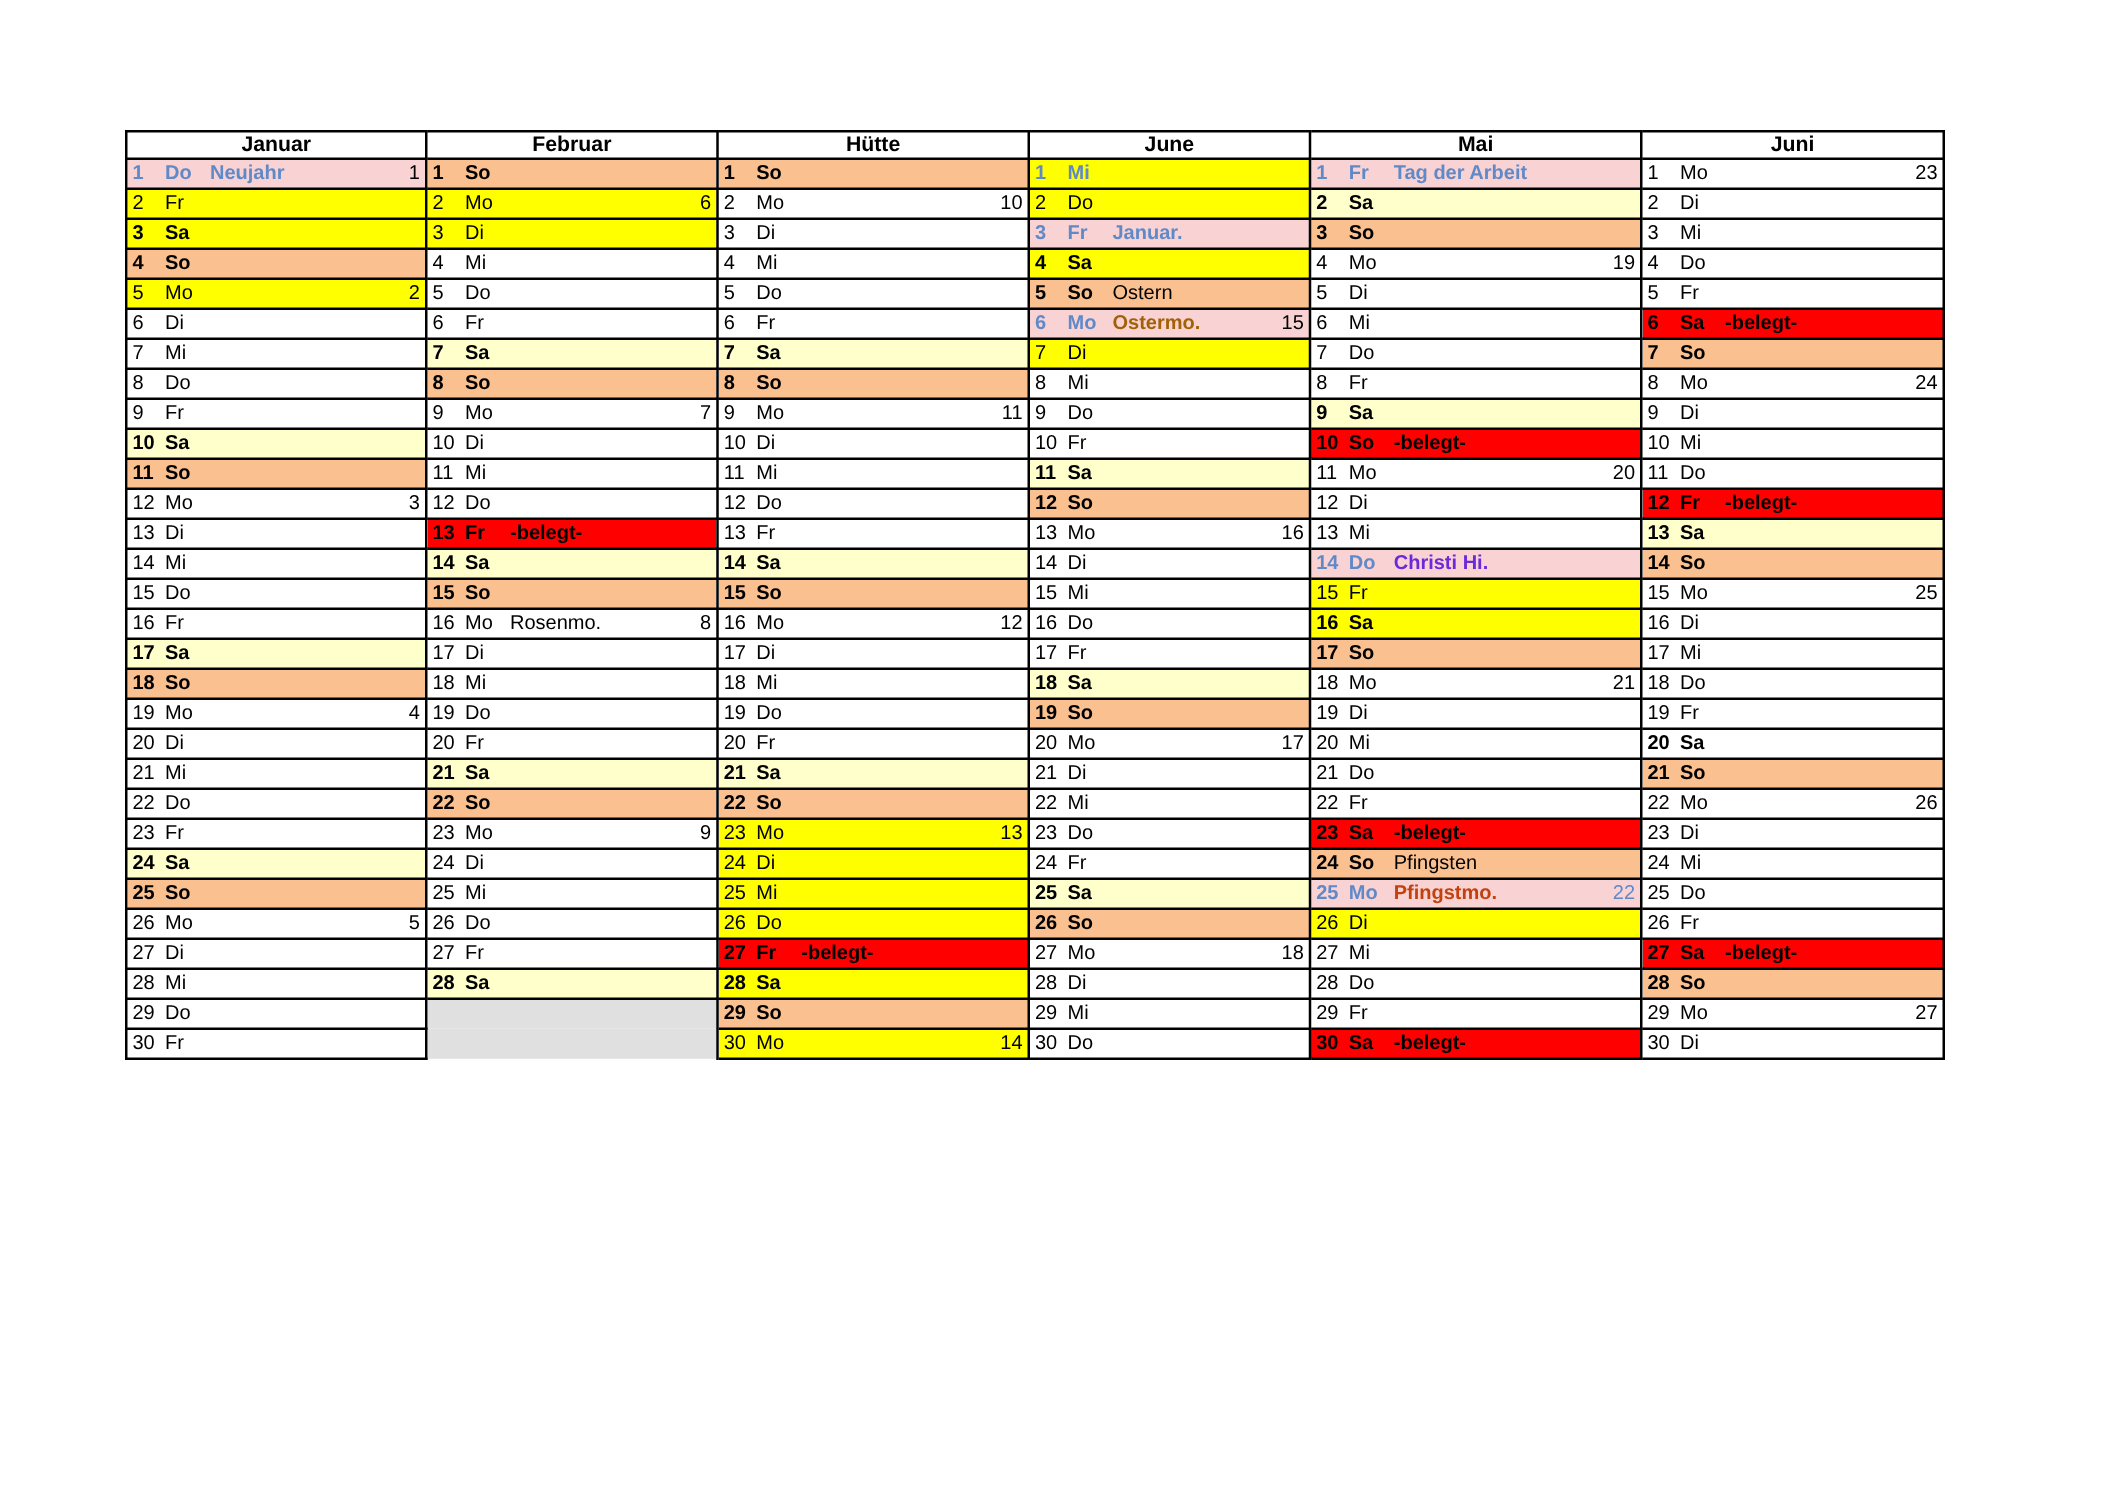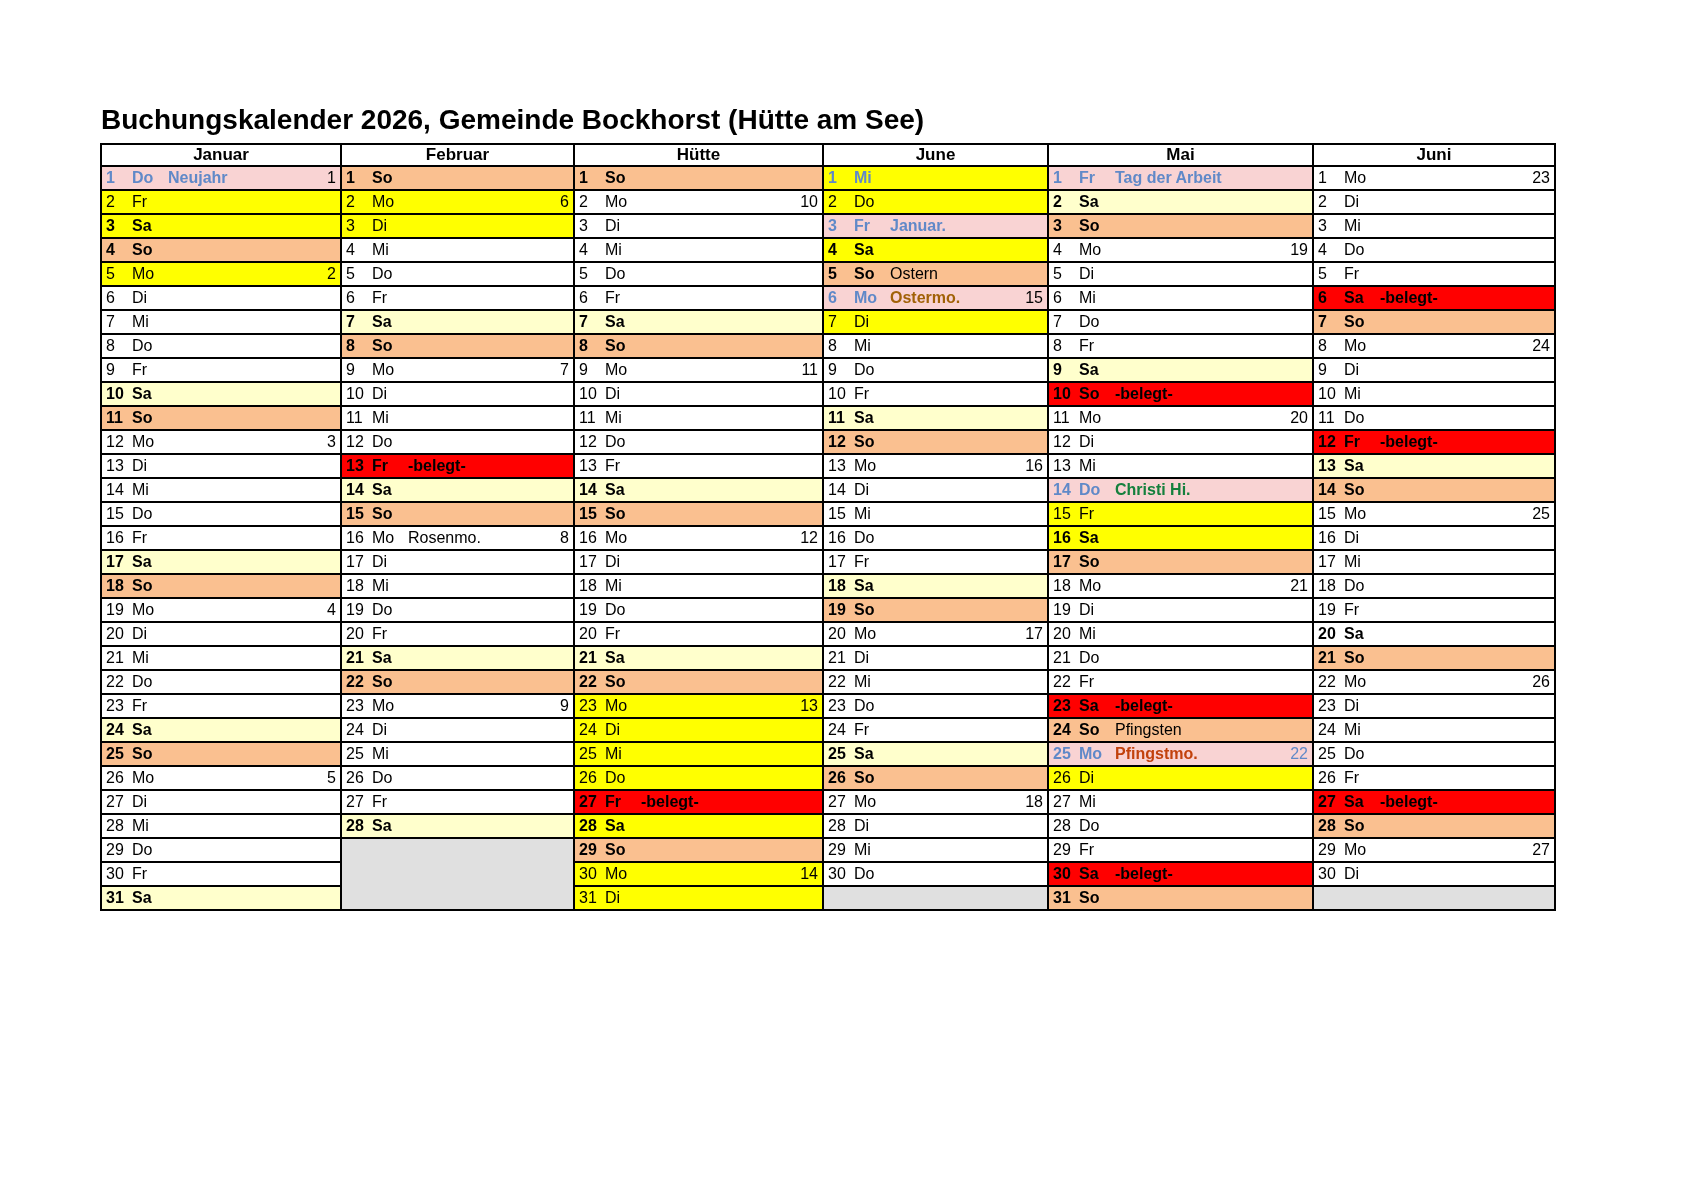--- a/index.html
+++ b/index.html
@@ -28,21 +28,20 @@
   .num{flex:0 0 26px;}
   .wd{flex:0 0 32px;}
   .note{margin-left:4px;}
   .week{margin-left:auto;padding-left:4px;}
   .b{font-weight:bold;}
 </style>
 </head>
 <body>
 
 <div class="sheet">
-  <div class="title">Buchungskalender 2026, Gemeinde Bockhorst (Hütte am See)</div>
   <table id="cal">
     <colgroup id="cols">
         <col style="width: 240px;">
         <col style="width: 233px;">
         <col style="width: 249px;">
         <col style="width: 225px;">
         <col style="width: 265px;">
         <col style="width: 242px;">
       </colgroup>
     <thead id="cal-head">
@@ -594,21 +593,21 @@
           <td style="background: rgb(255, 255, 255);">
             <div class="inner">
               <span class="num">14</span>
               <span class="wd">Di</span>
             </div>
           </td>
           <td style="background: rgb(249, 211, 211);">
             <div class="inner">
               <span class="num b" style="color: rgb(96, 137, 200);">14</span>
               <span class="wd b" style="color: rgb(96, 137, 200);">Do</span>
-              <span class="note b" style="color: #15803d;">Christi Hi.</span>
+              <span class="note b" style="color: #6d28d9;">Christi Hi.</span>
             </div>
           </td>
           <td style="background: rgb(250, 192, 144);">
             <div class="inner">
               <span class="num b">14</span>
               <span class="wd b">So</span>
             </div>
           </td>
         </tr>
         <tr>
@@ -1222,39 +1221,16 @@
               <span class="wd b">Sa</span>
               <span class="note b">-belegt-</span>
             </div>
           </td>
           <td style="background: rgb(255, 255, 255);">
             <div class="inner">
               <span class="num">30</span>
               <span class="wd">Di</span>
             </div>
           </td>
-        </tr>
-        <tr>
-          <td style="background: rgb(255, 255, 204);">
-            <div class="inner">
-              <span class="num b">31</span>
-              <span class="wd b">Sa</span>
-            </div>
-          </td>
-          <td class="nbt" style="background: rgb(224, 224, 224);"></td>
-          <td style="background: rgb(255, 255, 0);">
-            <div class="inner">
-              <span class="num">31</span>
-              <span class="wd">Di</span>
-            </div>
-          </td>
-          <td style="background: rgb(224, 224, 224);"></td>
-          <td style="background: rgb(250, 192, 144);">
-            <div class="inner">
-              <span class="num b">31</span>
-              <span class="wd b">So</span>
-            </div>
-          </td>
-          <td style="background: rgb(224, 224, 224);"></td>
         </tr>
       </tbody>
   </table>
 </div>
 
 </body></html>

